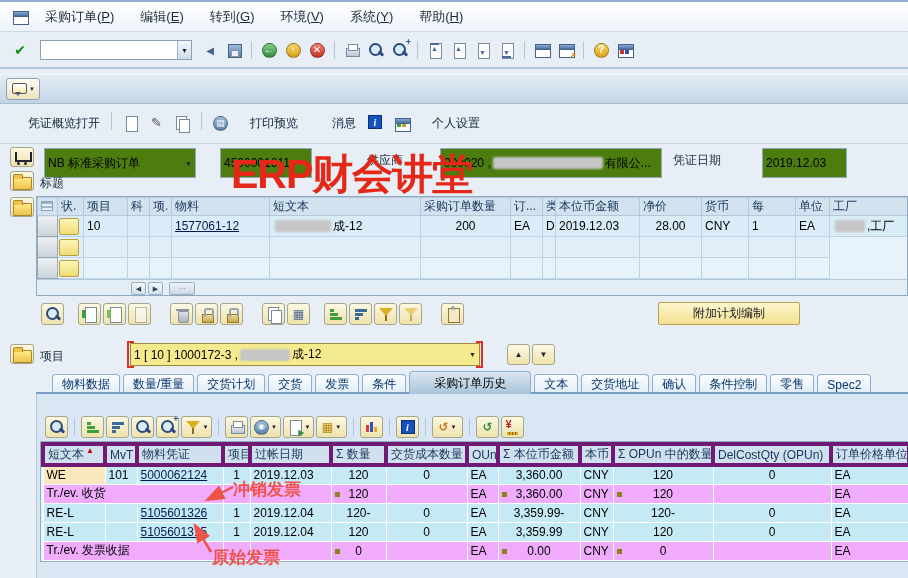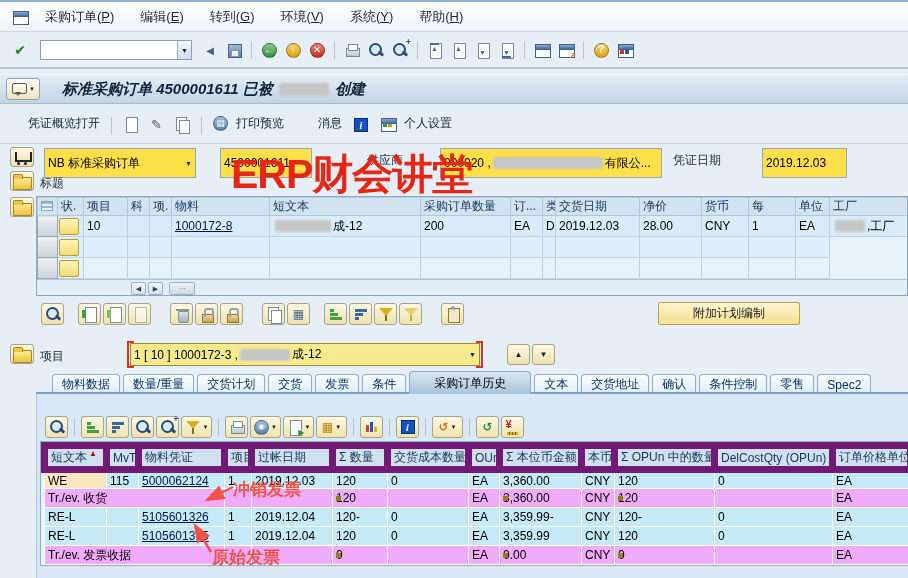--- a/index.html
+++ b/index.html
@@ -20,38 +20,38 @@
   .cmdwrap{display:inline-flex;align-items:center;width:152px;height:20px;background:#fff;border:1px solid #8ba0b6;margin:0 6px 0 8px}
   .cmdtxt{flex:1}
   .ddbtn{width:14px;height:100%;display:inline-flex;align-items:center;justify-content:center;font-size:7px;color:#223;background:linear-gradient(#f2f6fa,#cfdcea);border-left:1px solid #9ab0c4}
   
   .titlebar{position:absolute;top:74px;left:0;width:908px;height:30px;display:flex;align-items:center;background:linear-gradient(#e4eef6,#c2d4e4);border-top:1px solid #f2f7fb;border-bottom:1px solid #a9bdcf;padding-left:6px}
   .tbtn{width:34px;height:22px;border:1px solid #8aa0b6;border-radius:3px;background:linear-gradient(#fdfdf5,#ece4be);display:inline-flex;align-items:center;justify-content:center;gap:2px}
   .titletext{margin-left:22px;font-size:15px;font-weight:bold;font-style:italic;color:#10233a;white-space:nowrap}
   
   .apptoolbar{position:absolute;top:104px;left:0;width:908px;height:40px;display:flex;align-items:center;background:#e7eef6;border-bottom:1px solid #c5d5e3;padding-left:22px}
   .abtn{display:inline-flex;align-items:center;gap:4px;padding:3px 6px;border-radius:2px;color:#10233a;white-space:nowrap}
-  .albl{margin-left:4px}
-  
-  .fld{position:absolute;background:#fde047;border:1px solid #94a8bc;height:21px;display:flex;align-items:center;padding:14px 3px;white-space:nowrap;overflow:hidden}
+  .albl{margin-left:18px}
+  
+  .fld{position:absolute;background:#4d7c0f;border:1px solid #94a8bc;height:21px;display:flex;align-items:center;padding:14px 3px;white-space:nowrap;overflow:hidden}
   .lbl{position:absolute;color:#1b2a3a;white-space:nowrap}
   .combo .car{margin-left:auto;font-size:7px;color:#223}
   .tb{width:23px;height:22px;border:1px solid #a6a68a;border-radius:3px;background:linear-gradient(#fcf8e2,#efe2ac);display:inline-flex;align-items:center;justify-content:center;margin:0 1px;position:relative}
   .tbc{width:31px}
   .caret{font-size:6px;margin-left:2px;color:#223}
   
   .gridwrap{position:absolute;left:36px;top:196px;width:872px;height:100px;border:1px solid #8fa9c0;background:#e7f2fa;overflow:hidden}
   .gridwrap table{border-collapse:collapse;table-layout:fixed;width:878px;font-size:12px}
   .gridwrap th{background:#d2e2ef;color:#17365c;font-weight:normal;text-align:left;border:1px solid #b3c9db;height:18px;padding:0 3px;white-space:nowrap;overflow:hidden}
   .gridwrap td{border:1px solid #bdd2e2;height:21px;padding:0 3px;white-space:nowrap;overflow:hidden;background:#d9ecf8}
   .gridwrap tr.er1 td{background:#e0effa}
   .gridwrap tr.er2 td{background:#e7f3fb}
   td.selcell{background:linear-gradient(#eef1f4,#c9d2da)!important;border:1px solid #9aa8b6}
   .statbtn{display:block;width:20px;height:17px;background:linear-gradient(#fdf5b8,#f0dc74);border:1px solid #b8a040;border-radius:2px}
-  .num{text-align:left}
+  .num{text-align:center}
   .lnk{text-decoration:underline;color:#001a4d;cursor:pointer}
   .rowsico{display:inline-block;width:12px;height:10px;background:repeating-linear-gradient(180deg,#9fb6cc 0 2px,#e8f1f8 2px 4px);border:1px solid #8aa4b8}
   .gscroll{position:absolute;left:0;right:0;top:82px;height:17px;background:#e3edf6;border-top:1px solid #b3c9db}
   .gsb{position:absolute;top:2px;width:15px;height:13px;display:inline-flex;align-items:center;justify-content:center;font-size:7px;color:#345;background:linear-gradient(#f4f8fb,#d4e0ea);border:1px solid #9ab0c4;border-radius:2px}
   .grip{position:absolute;top:2px;left:132px;width:26px;height:13px;background:linear-gradient(#eef3f8,#ccd9e5);border:1px solid #9ab0c4;border-radius:2px;font-size:8px;color:#678;text-align:center;line-height:11px}
   
   .midbar{position:absolute;left:40px;top:303px;display:flex;align-items:center}
   .gapA{width:12px}.gapB{width:17px}
   .planbtn{position:absolute;left:658px;top:302px;width:142px;height:23px;background:linear-gradient(#fdf6ce,#f3e092);border:1px solid #bca04e;border-radius:2px;text-align:center;line-height:21px;color:#222}
   
@@ -62,21 +62,21 @@
   
   .tabs{position:absolute;left:52px;top:370px;height:24px;display:flex;align-items:flex-end}
   .tab{height:20px;margin-right:3px;padding:0 9px;display:inline-flex;align-items:center;background:linear-gradient(#fbfdff,#dfecf6);border:1px solid #8fafd0;border-bottom:none;border-radius:4px 4px 0 0;color:#06356a;white-space:nowrap}
   .tab.active{height:23px;padding:0 24px;background:linear-gradient(#d9e5ef,#a9c4da);color:#000;z-index:3}
   .tabline{position:absolute;left:36px;top:392px;width:872px;height:2px;background:#7a9ec4}
   
   .panel{position:absolute;left:36px;top:394px;width:872px;height:184px;background:#d8e7f3;border-left:1px solid #b0c4d6}
   .histbar{position:absolute;left:44px;top:416px;display:flex;align-items:center}
   .histwrap{position:absolute;left:40px;top:441px;width:868px;border:1px solid #93adc4;background:#e8f2f9}
   .histwrap table{border-collapse:collapse;table-layout:fixed;width:866px;font-size:12px}
-  .histwrap th{background:#d0e0ee;border:7px solid #701a75;color:#17365c;font-weight:normal;text-align:left;height:18px;padding:0 3px;white-space:nowrap;overflow:hidden}
+  .histwrap th{background:#d0e0ee;border:4px solid #701a75;color:#17365c;font-weight:normal;text-align:left;height:18px;padding:0 3px;white-space:nowrap;overflow:hidden}
   .histwrap td{border:1px solid #fff;height:19px;padding:0 3px;white-space:nowrap;overflow:hidden;position:relative}
   tr.hdata td{background:#c6e9f6}
   tr.hsub td{background:#f0abfc;font-weight:normal}
   td.we{background:#fbe7bd!important}
   .sq{position:absolute;left:3px;top:7px;width:5px;height:5px;background:#8f7f1f}
   .sortarr{color:#c00000;font-size:8px;vertical-align:top;margin-left:2px}
   
   .watermark{position:absolute;left:231px;top:147px;font-size:41px;font-weight:800;color:#e52718;z-index:60;letter-spacing:-1px;white-space:nowrap}
   .ann{position:absolute;font-size:17px;font-weight:bold;color:#ef5347;z-index:70;white-space:nowrap}
   .overlay{position:absolute;left:0;top:0;z-index:65;pointer-events:none}
@@ -221,29 +221,24 @@
         </span>
       </span>
     </span>
   </div>
 
 <div class="titlebar">
   <span class="tbtn">
       <span class="ic i-bubble"></span>
       <span style="font-size:6px;color:#234">▼</span>
     </span>
-  <span class="titletext">
-    <span>标准采购订单 4500001611 已被</span>
-    <span class="blur" style="width:50px;height:13px"></span>
-    <span>创建</span>
-  </span>
 </div>
 
 <div class="apptoolbar">
-    <span id="app-items" style="display:inline-flex;align-items:flex-end">
+    <span id="app-items" style="display:inline-flex;align-items:flex-start">
       <span class="abtn">凭证概览打开</span>
       <span class="vsep"></span>
       <span class="abtn">
         <span class="ic i-page"></span>
       </span>
       <span class="abtn">
         <span style="color:#555;font-size:13px">✎</span>
       </span>
       <span class="abtn">
         <span class="ic i-copy"></span>
@@ -323,38 +318,38 @@
             <th><span class="rowsico"></span></th>
             <th>状.</th>
             <th>项目</th>
             <th>科</th>
             <th>项.</th>
             <th>物料</th>
             <th>短文本</th>
             <th>采购订单数量</th>
             <th>订...</th>
             <th>类</th>
-            <th>交货日期</th>
+            <th>本位币金额</th>
             <th>净价</th>
             <th>货币</th>
             <th>每</th>
             <th>单位</th>
             <th>工厂</th>
           </tr>
         </thead>
         <tbody>
           <tr>
             <td class="selcell"></td>
             <td style="padding: 1px;">
               <span class="statbtn"></span>
             </td>
             <td>10</td>
             <td></td>
             <td></td>
-            <td><span class="lnk">1000172-8</span></td>
+            <td><span class="lnk">1577061-12</span></td>
             <td><span class="blur" style="width:56px;height:12px"></span>成-12</td>
             <td class="num">200</td>
             <td>EA</td>
             <td>D</td>
             <td>2019.12.03</td>
             <td class="num">28.00</td>
             <td>CNY</td>
             <td>1</td>
             <td>EA</td>
             <td><span class="blur" style="width:30px;height:12px"></span>,工厂</td>
@@ -597,21 +592,21 @@
             <th>Σ 本位币金额</th>
             <th>本币</th>
             <th>Σ OPUn 中的数量</th>
             <th>DelCostQty (OPUn)</th>
             <th>订单价格单位</th>
           </tr>
         </thead>
         <tbody>
           <tr class="hdata">
             <td class="we">WE</td>
-            <td>115</td>
+            <td>101</td>
             <td><span class="lnk">5000062124</span></td>
             <td class="num">1</td>
             <td>2019.12.03</td>
             <td class="num">120</td>
             <td class="num">0</td>
             <td>EA</td>
             <td class="num">3,360.00</td>
             <td>CNY</td>
             <td class="num">120</td>
             <td class="num">0</td>

